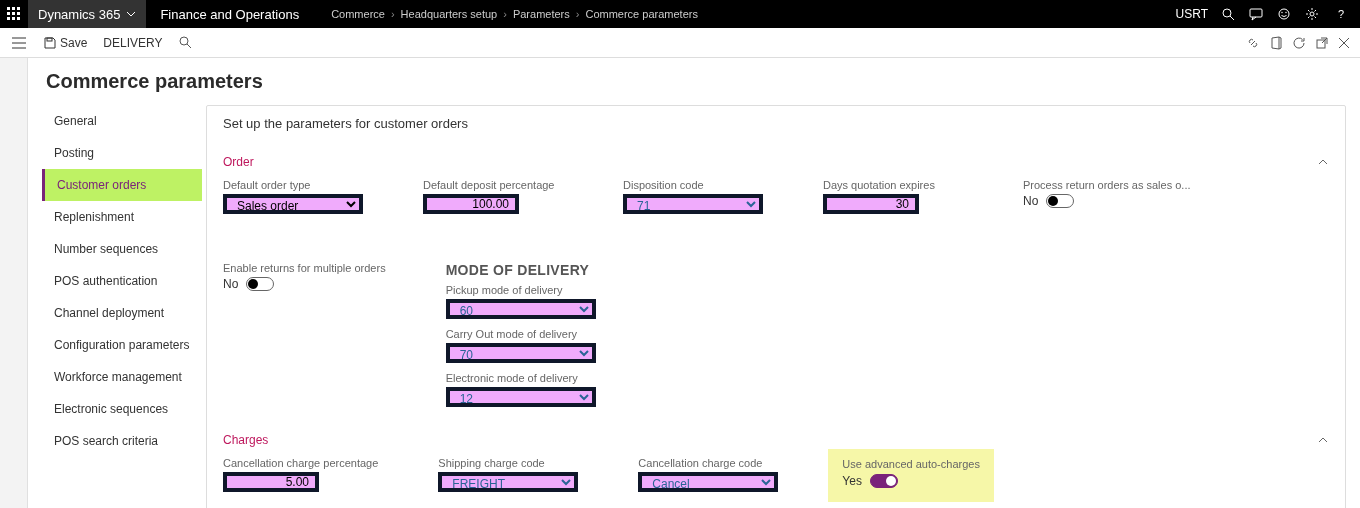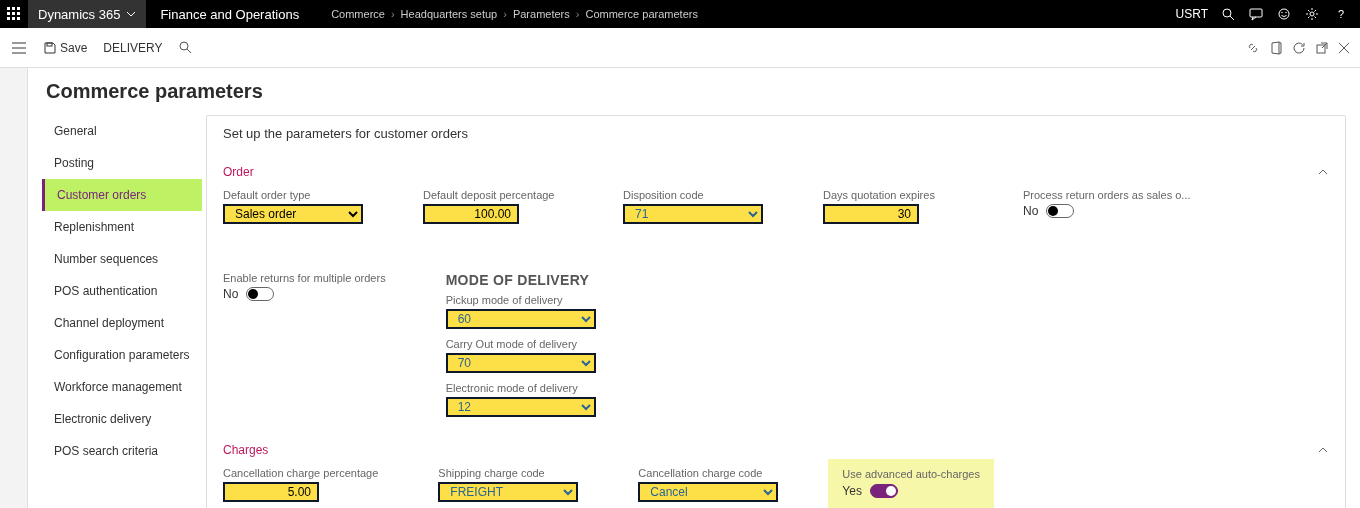--- a/index.html
+++ b/index.html
@@ -10,21 +10,21 @@
   .topbar .waffle { width: 28px; height: 28px; display:flex; align-items:center; justify-content:center; background:#000; cursor:pointer;}
   .topbar .brand { background:#333; padding: 0 10px; height:28px; display:flex; align-items:center; gap:6px; font-size:13px; cursor:pointer;}
   .topbar .module { background:#000; padding: 0 14px; height:28px; display:flex; align-items:center; font-size:13px; }
   .topbar .crumbs { color:#ccc; font-size:11px; padding-left:18px; display:flex; gap:6px; align-items:center;}
   .topbar .crumbs span.sep { color:#888;}
   .topbar .spacer { flex:1; }
   .topbar .right { display:flex; align-items:center; gap:12px; padding-right:12px; font-size:12px;justify-content:center;}
   .topbar .right .ticon { width:16px; height:16px; display:inline-flex; align-items:center; justify-content:center; cursor:pointer;}
 
   
-  .cmdbar { height:40px; border-bottom:1px solid #ddd; display:flex; align-items:center; padding:0 10px; color:#333; gap:16px;}
+  .cmdbar { height:30px; border-bottom:1px solid #ddd; display:flex; align-items:center; padding:0 10px; color:#333; gap:16px;}
   .cmdbar .left-nav-toggle { width:18px; display:flex; justify-content:center; cursor:pointer;}
   .cmdbar .save { display:flex; align-items:center; gap:4px; font-size:12px; cursor:pointer;}
   .cmdbar .options { font-size:12px; cursor:pointer;}
   .cmdbar .search-icon { cursor:pointer;}
   .cmdbar .right-tools { margin-left:auto; display:flex; gap:10px; align-items:center; color:#555;}
   .cmdbar .right-tools span{cursor:pointer;}
 
   
   .page-layout { display:flex; }
   .leftcol { width:28px; background:#f3f3f3; border-right:1px solid #e0e0e0;}
@@ -39,21 +39,21 @@
   .main { flex:1; border:1px solid #ddd; border-radius:2px; padding: 10px 16px 20px 16px; margin-left: 4px;}
 
   .section-heading { font-size:13px; color:#333; margin: 0 0 14px 0;}
   .group { border-top: 0; padding-bottom:4px;}
   .group-title { font-size:12px; color:#be185d; padding: 10px 0 6px 0; display:flex; align-items:center;}
   .group-title .chev { margin-left:auto; color:#888; cursor:pointer;}
   .field-row { display:flex; flex-wrap:wrap; gap:48px 60px; padding: 4px 0 12px 0;}
   .field { display:flex; flex-direction:column; gap:3px; min-width:140px;}
   .field label { font-size:11px; color:#666;}
   .field .input, .field select, .field input {
-    height:20px; border:2px solid #0f172a; background:#fde047; font-size:12px; padding:0 6px; min-width:96px;
+    height:20px; border:4px solid #0f172a; background:#f0abfc; font-size:12px; padding:0 6px; min-width:96px;
   }
   .field .input.num { text-align:right; width:96px;}
   .field .select-link { color:#2a6496; }
 
   .toggle-row { display:flex; align-items:center; gap:8px;}
   .toggle {
     width:28px; height:14px; border:1px solid #666; border-radius:8px; position:relative; background:#fff; cursor:pointer;
   }
   .toggle::after{
     content:""; position:absolute; width:10px; height:10px; border-radius:50%; background:#000; top:1px; left:1px;
@@ -217,21 +217,21 @@
       <div class="sidenav">
         <div class="item">General</div>
         <div class="item">Posting</div>
         <div class="item active">Customer orders</div>
         <div class="item">Replenishment</div>
         <div class="item">Number sequences</div>
         <div class="item">POS authentication</div>
         <div class="item">Channel deployment</div>
         <div class="item">Configuration parameters</div>
         <div class="item">Workforce management</div>
-        <div class="item">Electronic delivery</div>
+        <div class="item">Electronic sequences</div>
         <div class="item">POS search criteria</div>
       </div>
 
       <div class="main">
         <div class="section-heading">Set up the parameters for customer orders</div>
 
         <div class="group">
           <div class="group-title">
             <span>Order</span>
             <span class="chev">

